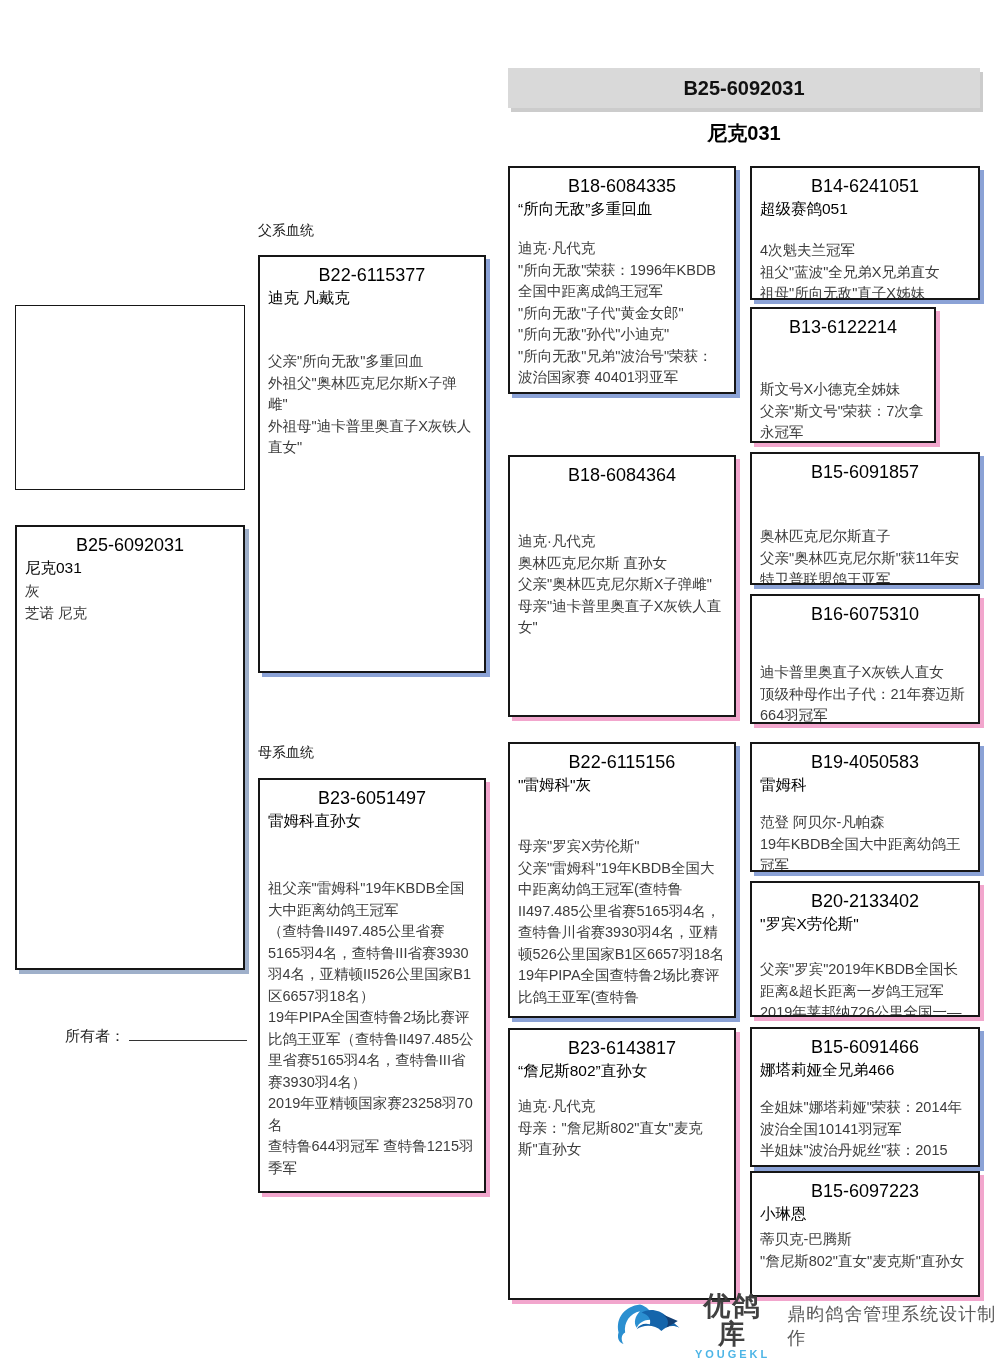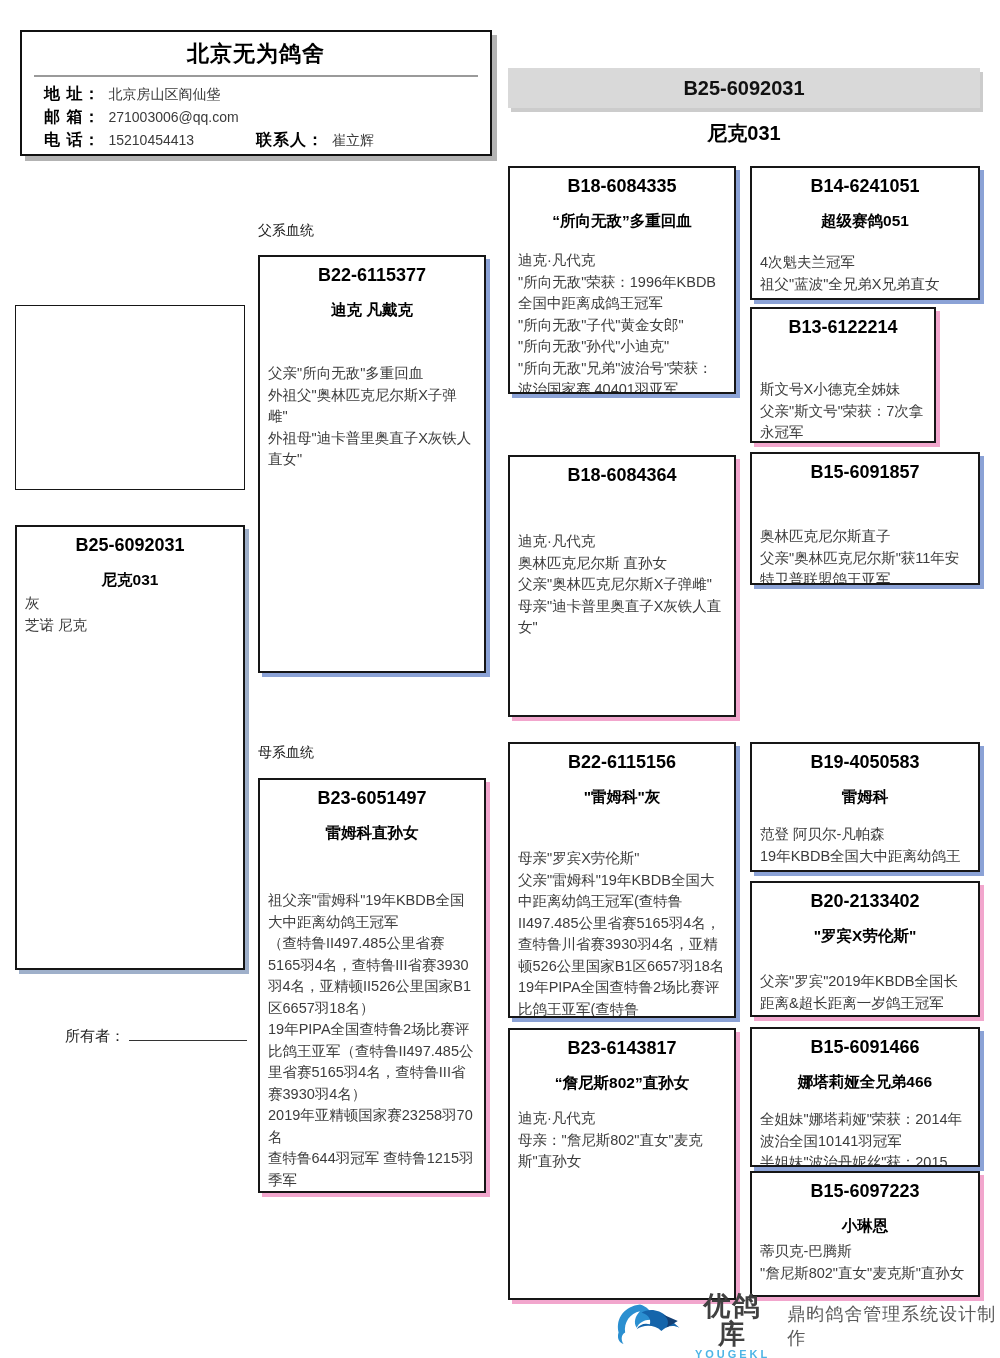--- a/index.html
+++ b/index.html
@@ -28,22 +28,22 @@
   .branch-label{position:absolute;font-size:14px;font-weight:normal;color:#1c1c1c;}
   .sire-label{left:258px;top:222px;}
   .dam-label{left:258px;top:744px;}
 
   
   .pbox{position:absolute;background:#fff;border:2px solid #161616;
     overflow:hidden;box-sizing:border-box;padding:4px 8px;}
   .shadow-blue{box-shadow:4px 4px 0 #8ba2d6;}
   .shadow-pink{box-shadow:4px 4px 0 #f2a6cd;}
   .shadow-slate{box-shadow:4px 4px 0 #9fb0ca;}
-  .pbox .ring{text-align:center;font-size:18px;font-weight:bold;color:#000;line-height:24px;margin-top:2px;}
-  .pbox .pname{text-align:center;font-size:15.5px;font-weight:bold;color:#000;line-height:22px;margin-top:12px;}
+  .pbox .ring{text-align:center;font-size:18px;font-weight:normal;color:#000;line-height:24px;margin-top:2px;}
+  .pbox .pname{text-align:left;font-size:15.5px;font-weight:normal;color:#000;line-height:22px;}
   .pbox .body{font-size:14.5px;color:#3c3c3c;line-height:21.5px;white-space:pre-line;}
 
   .box-empty{left:15px;top:305px;width:230px;height:185px;border-width:1.5px;}
   .box-subject{left:15px;top:525px;width:230px;height:445px;}
   .box-subject .body{margin-top:2px;}
   .box-sire{left:258px;top:255px;width:228px;height:418px;}
   .box-sire .body{margin-top:42px;}
   .box-dam{left:258px;top:778px;width:228px;height:415px;}
   .box-dam .body{margin-top:46px;}
 
@@ -84,33 +84,20 @@
   .logo-text-wrap{margin-left:6px;text-align:center;}
   .logo-cn{font-size:27px;font-weight:bold;color:#404040;letter-spacing:2px;line-height:28px;}
   .logo-en{font-size:11px;font-weight:bold;color:#4db5e6;letter-spacing:3px;line-height:13px;}
   .credit{margin-left:14px;font-size:18px;color:#5a5a5a;letter-spacing:1px;}
 </style>
 </head>
 <body>
 
 <div class="page">
 
-  <div class="info-box">
-    <div class="info-title">北京无为鸽舍</div>
-    <hr class="info-divider">
-    <div class="info-row">
-      <span class="info-label">地 址：</span><span class="info-value">北京房山区阎仙垡</span>
-    </div>
-    <div class="info-row">
-      <span class="info-label">邮 箱：</span><span class="info-value">271003006@qq.com</span>
-    </div>
-    <div class="info-row">
-      <span class="info-label">电 话：</span><span class="info-value">15210454413</span><span class="contact-label">联系人：</span><span class="info-value">崔立辉</span>
-    </div>
-  </div>
 
   <div class="ring-banner">B25-6092031</div>
   <div class="subject-heading">尼克031</div>
 
   <div class="branch-label sire-label">父系血统</div>
   <div class="branch-label dam-label">母系血统</div>
 
   <div class="pbox box-empty"></div>
 
   <div class="pbox box-subject shadow-slate">
@@ -187,20 +174,26 @@
 父亲"斯文号"荣获：7次拿永冠军</div>
   </div>
 
   <div class="pbox box-sds shadow-blue">
     <div class="ring">B15-6091857</div>
     <div class="pname"></div>
     <div class="body">奥林匹克尼尔斯直子
 父亲"奥林匹克尼尔斯"获11年安特卫普联盟鸽王亚军</div>
   </div>
 
+  <div class="pbox box-sdd shadow-pink">
+    <div class="ring">B16-6075310</div>
+    <div class="pname"></div>
+    <div class="body">迪卡普里奥直子X灰铁人直女
+顶级种母作出子代：21年赛迈斯664羽冠军</div>
+  </div>
 
   <div class="pbox box-dss shadow-blue">
     <div class="ring">B19-4050583</div>
     <div class="pname">雷姆科</div>
     <div class="body">范登 阿贝尔-凡帕森
 19年KBDB全国大中距离幼鸽王冠军</div>
   </div>
 
   <div class="pbox box-dsd shadow-pink">
     <div class="ring">B20-2133402</div>

